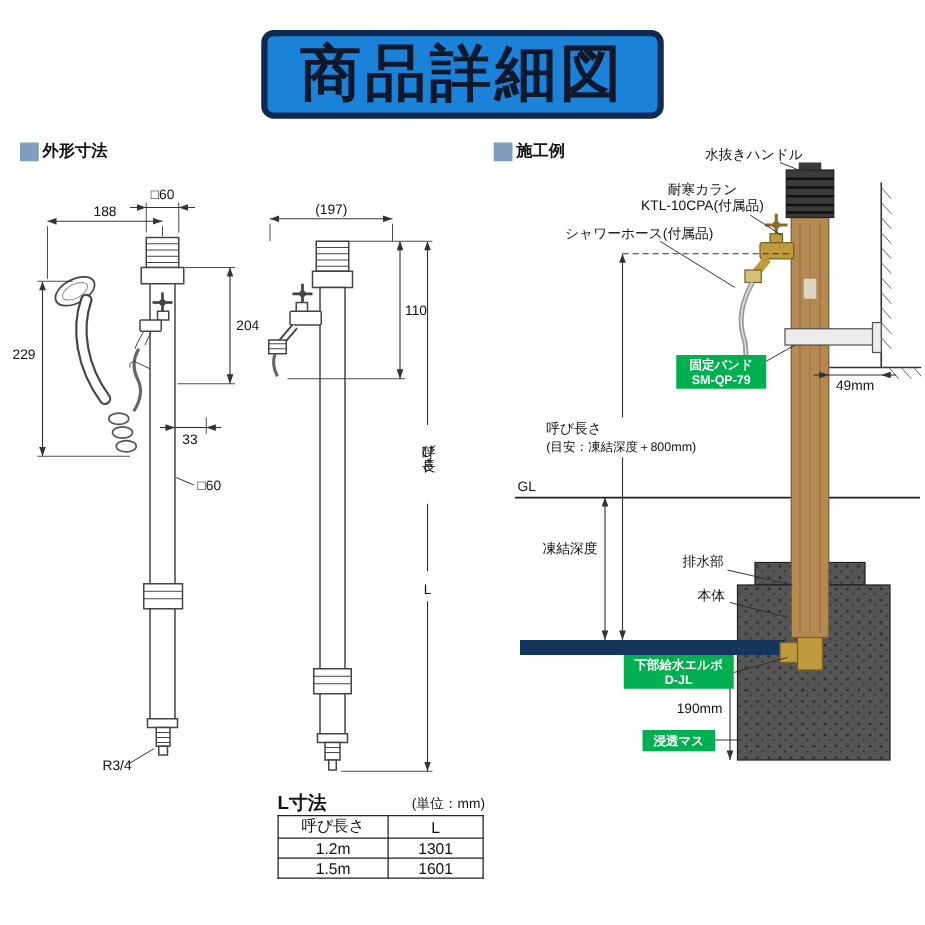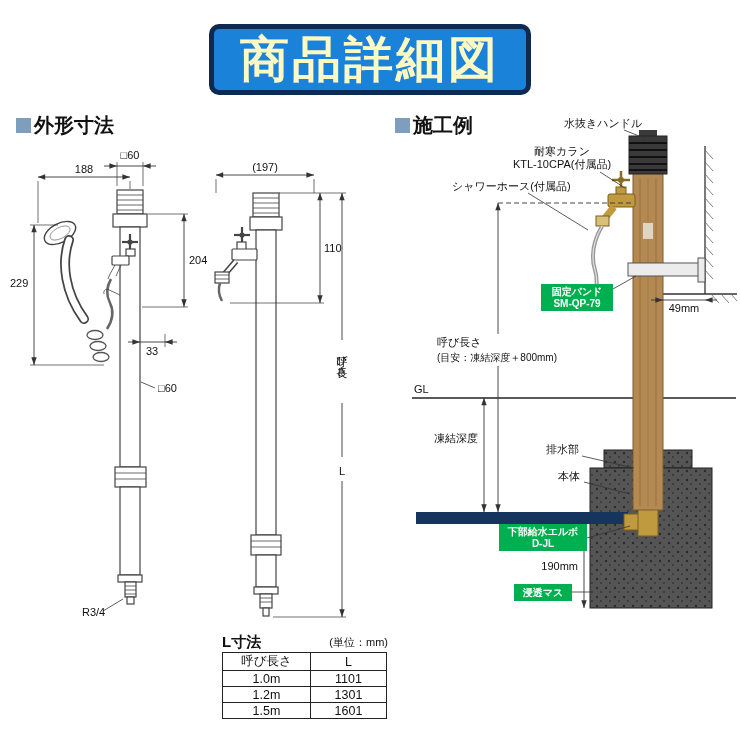--- a/index.html
+++ b/index.html
@@ -1,22 +1,22 @@
 <!DOCTYPE html>
 <html><head>
 <meta charset="utf-8">
 <style>
   *{margin:0;padding:0;box-sizing:border-box}
   html,body{width:740px;height:740px;background:#fff}
   body{font-family:"Liberation Sans","DejaVu Sans",sans-serif;color:#111}
   .page{position:relative;width:740px;height:740px;background:#fff;overflow:hidden}
   .abs{position:absolute}
   .banner{position:absolute;left:209px;top:24px;width:322px;height:71px;background:#1b82d9;border:5px solid #0e2a52;border-radius:10px;display:flex;align-items:center;justify-content:center}
-  .banner span{color:#fef9c3;font-size:49px;font-weight:bold;letter-spacing:3px;line-height:1}
-  .sec-head{position:absolute;display:flex;align-items:center;gap:3px;font-size:20px;font-weight:bold;color:#111}
+  .banner span{color:#0f172a;font-size:49px;font-weight:bold;letter-spacing:3px;line-height:1}
+  .sec-head{position:absolute;display:flex;align-items:center;gap:3px;font-size:13px;font-weight:bold;color:#111}
   .sec-head .sq{width:15px;height:15px;background:#7f9dbd;display:inline-block;flex:none}
   svg text{font-family:"Liberation Sans","DejaVu Sans",sans-serif}
   .dtxt{font-size:11px;fill:#111}
   .lbl{font-size:11px;fill:#111}
   .gtxt{font-size:10px;font-weight:bold;fill:#fff}
   .dim{stroke:#333;stroke-width:0.9;fill:none}
   .ext{stroke:#333;stroke-width:0.7;fill:none}
   .ldr{stroke:#333;stroke-width:0.8;fill:none}
   .dash{stroke-dasharray:5 3}
   .oline{stroke:#444;stroke-width:1.2;fill:#fff}
@@ -322,24 +322,20 @@
   </div>
   <table class="abs ltable" style="left:222px;top:652px">
     <thead>
       <tr>
         <th>呼び長さ</th>
         <th>L</th>
       </tr>
     </thead>
     <tbody>
       <tr>
-        <td>1.0m</td>
-        <td>1101</td>
-      </tr>
-      <tr>
         <td>1.2m</td>
         <td>1301</td>
       </tr>
       <tr>
         <td>1.5m</td>
         <td>1601</td>
       </tr>
     </tbody>
   </table>
 

